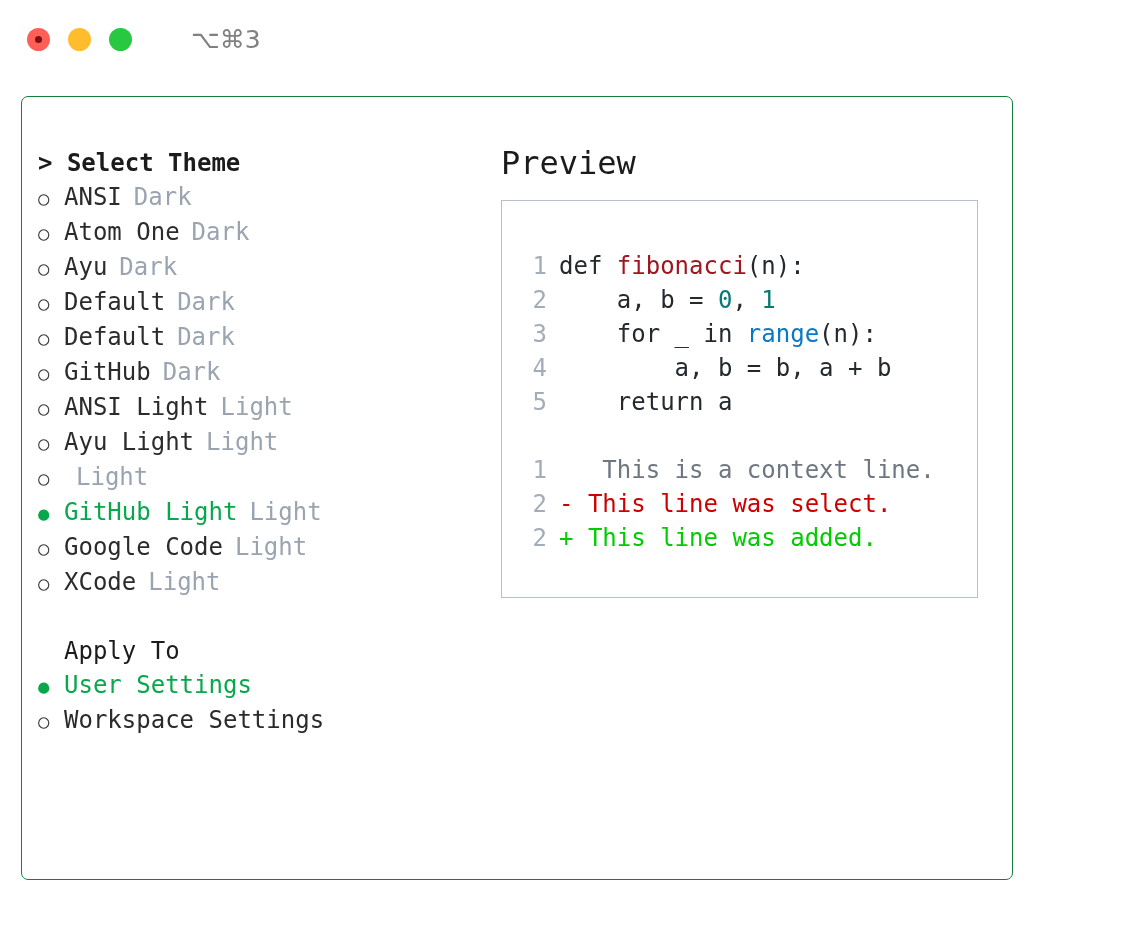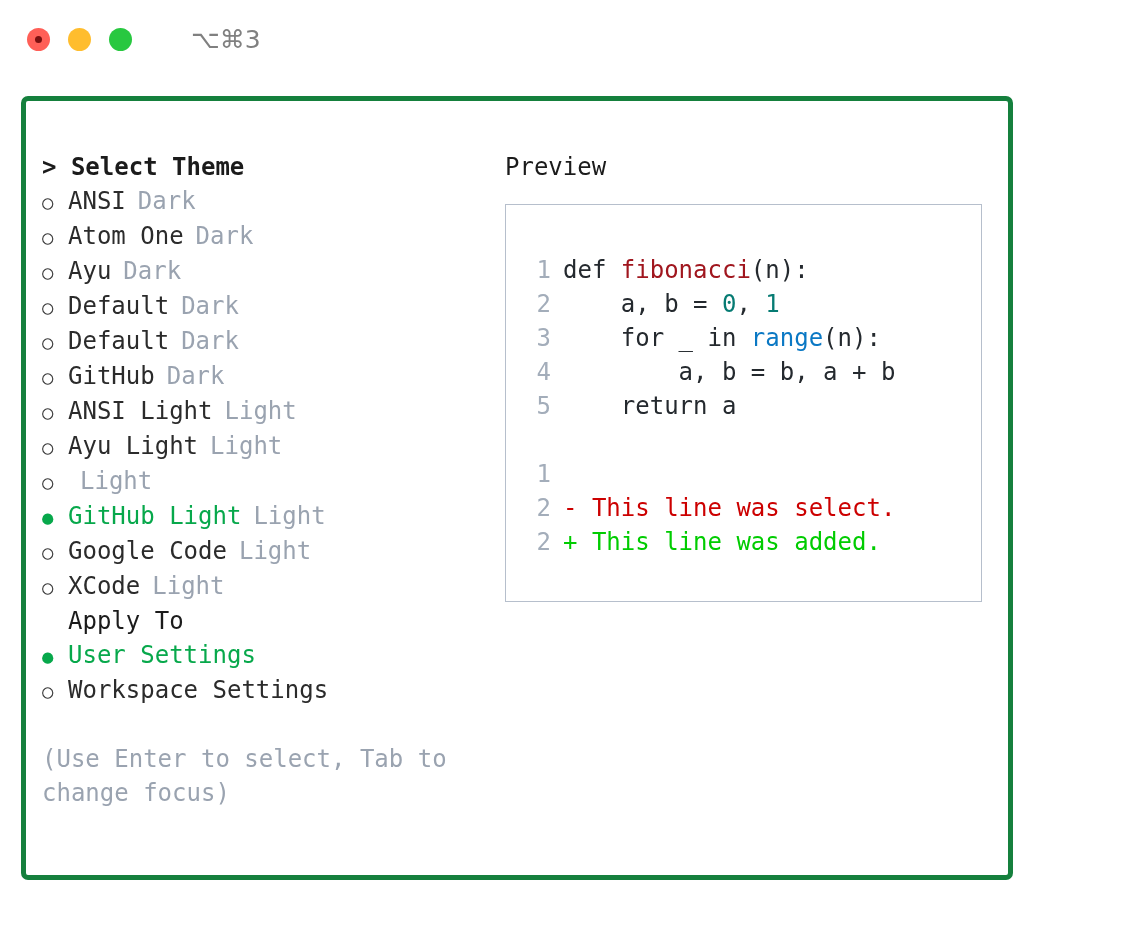--- a/index.html
+++ b/index.html
@@ -71,21 +71,21 @@
     white-space: nowrap;
   }
 
   
   #panel {
     position: absolute;
     left: 21px;
     top: 96px;
     width: 992px;
     height: 784px;
-    border: 5px solid #15803d;
+    border: 1px solid #15803d;
     border-radius: 7px;
     box-sizing: border-box;
     background: #ffffff;
   }
 
   #panel-inner {
     position: absolute;
     left: 0; top: 0;
     width: 100%;
     height: 100%;
@@ -136,20 +136,21 @@
   }
   .opt-row.selected .opt-name {
     color: #07a84b;
   }
   .opt-tag {
     color: #9aa3b0;
     padding-left: 12px;
   }
 
   #apply-block {
+    margin-top: 34px;
   }
   #apply-header {
     padding-left: 26px;
   }
 
   #hint {
     margin-top: 34px;
     color: #9aa3b0;
     font-size: 24px;
     line-height: 34px;
@@ -157,21 +158,21 @@
   }
 
   
   #right-col {
     position: absolute;
     left: 479px;
     top: 49px;
     width: 500px;
   }
   #preview-title {
-    font-size: 24px;
+    font-size: 32px;
     line-height: 34px;
     color: #1b1b1b;
     font-weight: normal;
     white-space: pre;
   }
 
   #preview-box {
     margin-top: 20px;
     width: 477px;
     height: 398px;
@@ -251,38 +252,37 @@
           </div>
 
         <div id="apply-block">
           <div id="apply-header" class="section-header-plain">Apply To</div>
           <div id="apply-list">
               <div class="opt-row selected"><span class="opt-marker sel">●</span><span class="opt-name">User Settings</span></div>
               <div class="opt-row"><span class="opt-marker">○</span><span class="opt-name">Workspace Settings</span></div>
             </div>
         </div>
 
-        <div id="hint">(Use Enter to select, Tab to change focus)</div>
       </div>
 
       <div id="right-col">
         <div id="preview-title">Preview</div>
 
         <div id="preview-box">
           <div id="code-area">
             <div id="code-lines">
                 <div class="code-line"><span class="ln">1</span><span><span class="code-txt">def </span><span class="tok-fn">fibonacci</span><span class="code-txt">(n):</span></span></div>
                 <div class="code-line"><span class="ln">2</span><span><span class="code-txt">    a, b = </span><span class="tok-num">0</span><span class="code-txt">, </span><span class="tok-num">1</span></span></div>
                 <div class="code-line"><span class="ln">3</span><span><span class="code-txt">    for _ in </span><span class="tok-call">range</span><span class="code-txt">(n):</span></span></div>
                 <div class="code-line"><span class="ln">4</span><span><span class="code-txt">        a, b = b, a + b</span></span></div>
                 <div class="code-line"><span class="ln">5</span><span><span class="code-txt">    return a</span></span></div>
               </div>
             <div class="blank-line"></div>
             <div id="diff-lines">
-                <div class="code-line"><span class="ln">1</span><span class="diff-ctx"> </span></div>
+                <div class="code-line"><span class="ln">1</span><span class="diff-ctx"> </span><span class="diff-ctx">  This is a context line.</span></div>
                 <div class="code-line"><span class="ln">2</span><span class="diff-del">-</span><span class="diff-del"> This line was select.</span></div>
                 <div class="code-line"><span class="ln">2</span><span class="diff-add">+</span><span class="diff-add"> This line was added.</span></div>
               </div>
           </div>
         </div>
       </div>
 
     </div>
   </div>
 </div>

